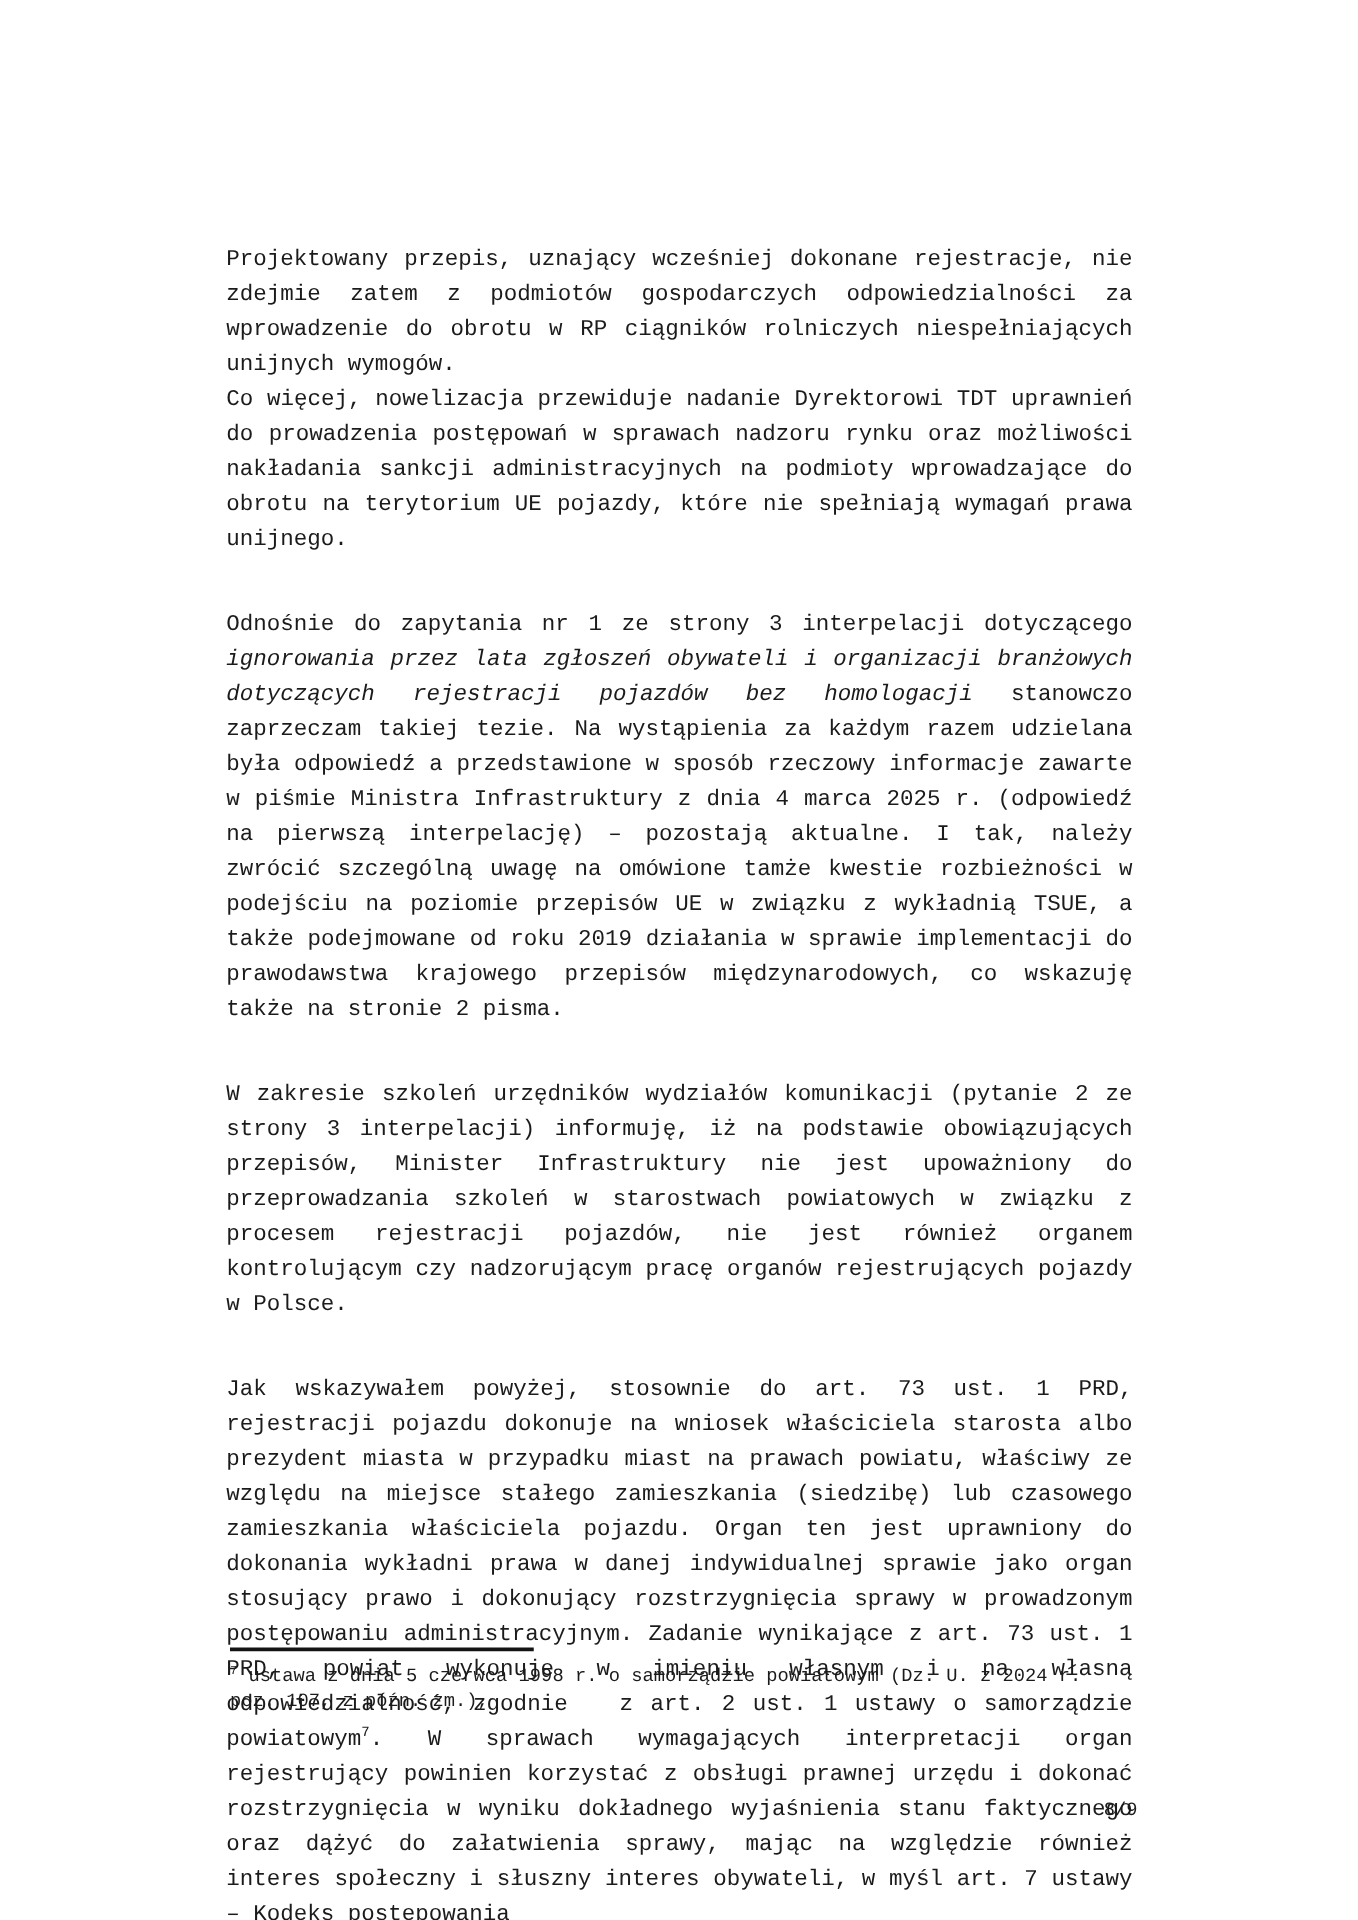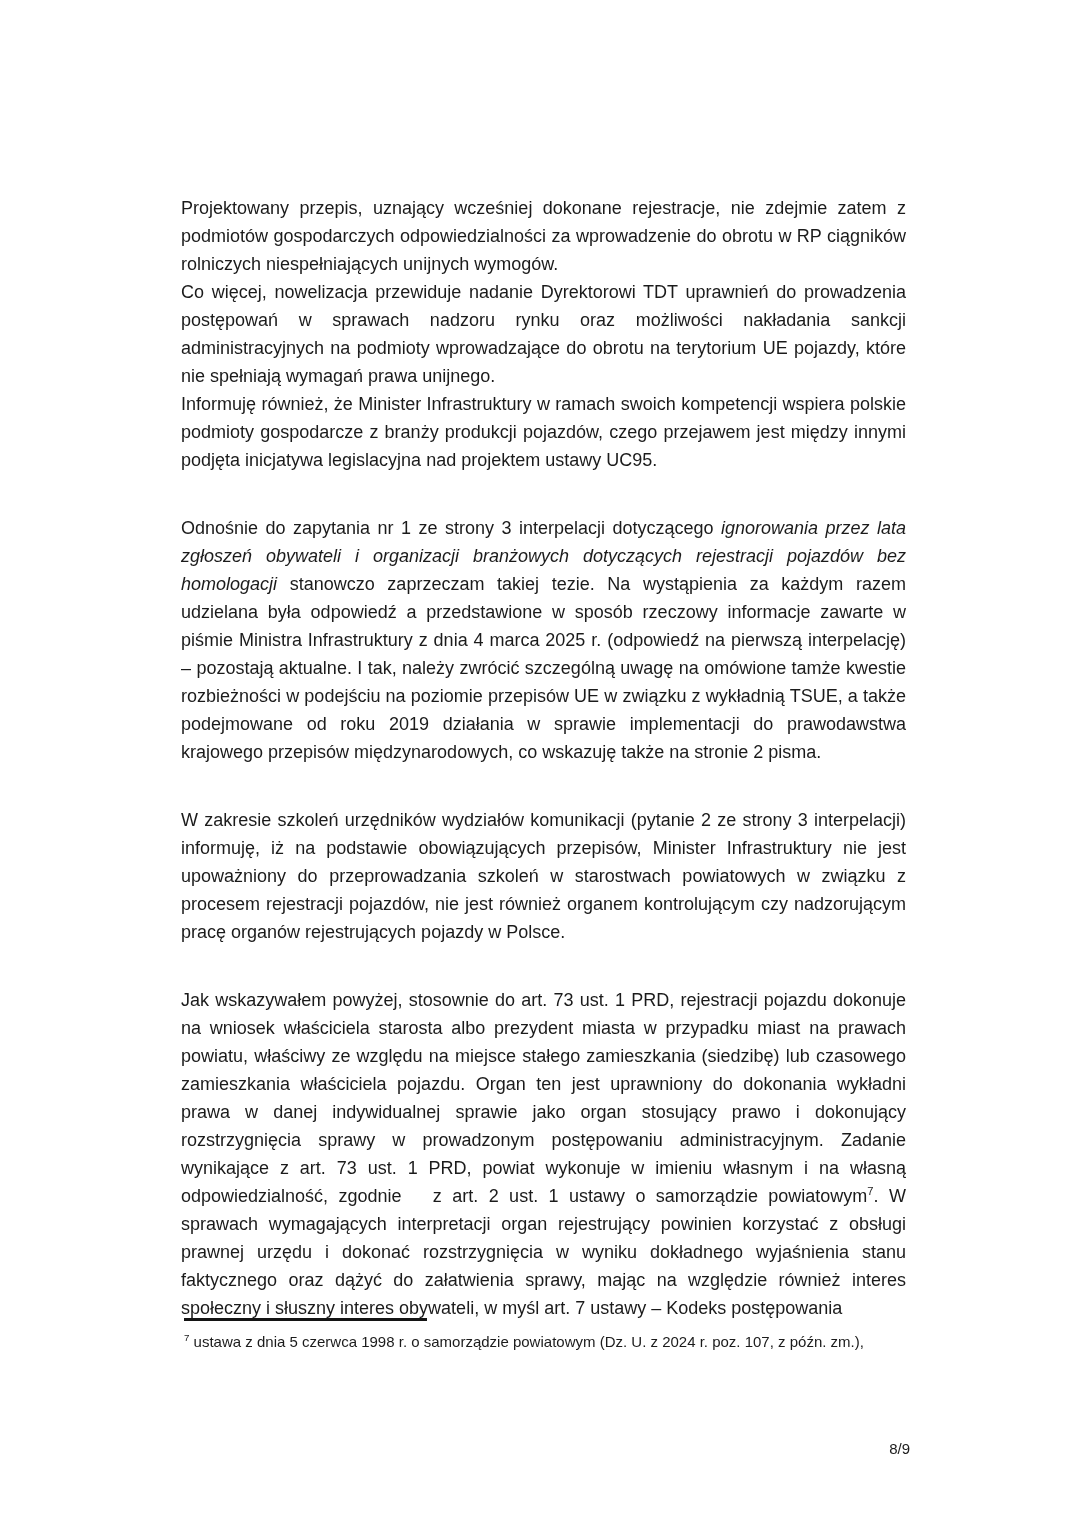--- a/index.html
+++ b/index.html
@@ -3,21 +3,21 @@
 <meta charset="utf-8">
 <title>Dokument</title>
 <style>
   html, body { margin: 0; padding: 0; background: #ffffff; }
   .page {
     position: relative;
     width: 1086px;
     height: 1536px;
     background: #ffffff;
     overflow: hidden;
-    font-family: Liberation Sans, sans-serif;
+    font-family: Liberation Mono, monospace;
     color: #1b1b1b;
   }
   .text-block {
     position: absolute;
     left: 181px;
     top: 194px;
     width: 725px;
     text-align: justify;
     font-size: 18px;
     line-height: 28px;
@@ -54,21 +54,20 @@
   }
 </style>
 </head>
 <body>
 
 <div class="page">
 
   <div class="text-block">
       <p class="para"><span>Projektowany przepis, uznający wcześniej dokonane rejestracje, nie zdejmie zatem z podmiotów gospodarczych odpowiedzialności za wprowadzenie do obrotu w RP ciągników rolniczych niespełniających unijnych wymogów.</span></p>
       <p class="para"><span>Co więcej, nowelizacja przewiduje nadanie Dyrektorowi TDT uprawnień do prowadzenia postępowań w sprawach nadzoru rynku oraz możliwości nakładania sankcji administracyjnych na podmioty wprowadzające do obrotu na terytorium UE pojazdy, które nie spełniają wymagań prawa unijnego.</span></p>
-      <p class="para"><span>Informuję również, że Minister Infrastruktury w ramach swoich kompetencji wspiera polskie podmioty gospodarcze z branży produkcji pojazdów, czego przejawem jest między innymi podjęta inicjatywa legislacyjna nad projektem ustawy UC95.</span></p>
       <p class="para space-before"><span>Odnośnie do zapytania nr 1 ze strony 3 interpelacji dotyczącego </span><span class="italic">ignorowania przez lata zgłoszeń obywateli i organizacji branżowych dotyczących rejestracji pojazdów bez homologacji</span><span> stanowczo zaprzeczam takiej tezie. Na wystąpienia za każdym razem udzielana była odpowiedź a przedstawione w sposób rzeczowy informacje zawarte w piśmie Ministra Infrastruktury z dnia 4 marca 2025 r. (odpowiedź na pierwszą interpelację) – pozostają aktualne. I tak, należy zwrócić szczególną uwagę na omówione tamże kwestie rozbieżności w podejściu na poziomie przepisów UE w związku z wykładnią TSUE, a także podejmowane od roku 2019 działania w sprawie implementacji do prawodawstwa krajowego przepisów międzynarodowych, co wskazuję także na stronie 2 pisma.</span></p>
       <p class="para space-before"><span>W zakresie szkoleń urzędników wydziałów komunikacji (pytanie 2 ze strony 3 interpelacji) informuję, iż na podstawie obowiązujących przepisów, Minister Infrastruktury nie jest upoważniony do przeprowadzania szkoleń w starostwach powiatowych w związku z procesem rejestracji pojazdów, nie jest również organem kontrolującym czy nadzorującym pracę organów rejestrujących pojazdy w Polsce.</span></p>
       <p class="para space-before"><span>Jak wskazywałem powyżej, stosownie do art. 73 ust. 1 PRD, rejestracji pojazdu dokonuje na wniosek właściciela starosta albo prezydent miasta w przypadku miast na prawach powiatu, właściwy ze względu na miejsce stałego zamieszkania (siedzibę) lub czasowego zamieszkania właściciela pojazdu. Organ ten jest uprawniony do dokonania wykładni prawa w danej indywidualnej sprawie jako organ stosujący prawo i dokonujący rozstrzygnięcia sprawy w prowadzonym postępowaniu administracyjnym. Zadanie wynikające z art. 73 ust. 1 PRD, powiat wykonuje w imieniu własnym i na własną odpowiedzialność, zgodnie &nbsp; z art. 2 ust. 1 ustawy o samorządzie powiatowym</span><sup class="inline-sup">7</sup><span>. W sprawach wymagających interpretacji organ rejestrujący powinien korzystać z obsługi prawnej urzędu i dokonać rozstrzygnięcia w wyniku dokładnego wyjaśnienia stanu faktycznego oraz dążyć do załatwienia sprawy, mając na względzie również interes społeczny i słuszny interes obywateli, w myśl art. 7 ustawy – Kodeks postępowania</span></p>
     </div>
 
   <div class="footnote-area">
     <div class="footnote-rule"></div>
     <p class="footnote-text"><sup>7</sup><span> ustawa z dnia 5 czerwca 1998 r. o samorządzie powiatowym (Dz. U. z 2024 r. poz. 107, z późn. zm.),</span></p>
   </div>
 

